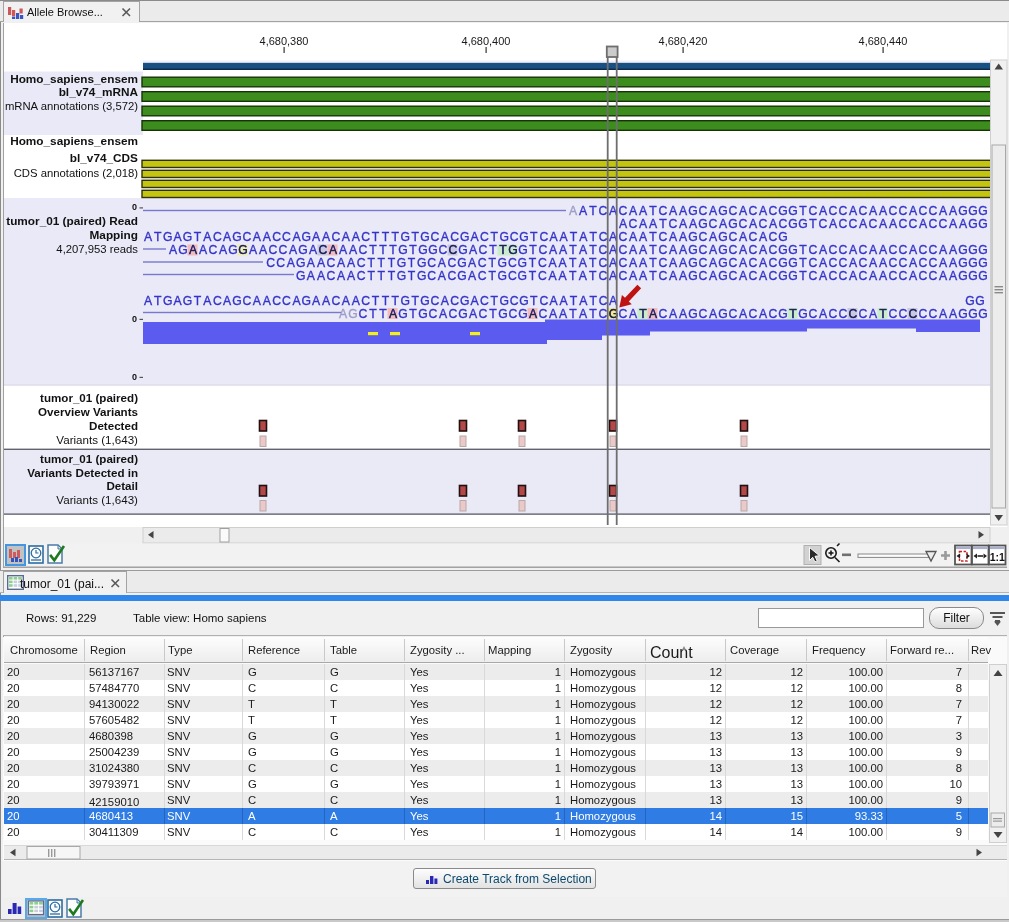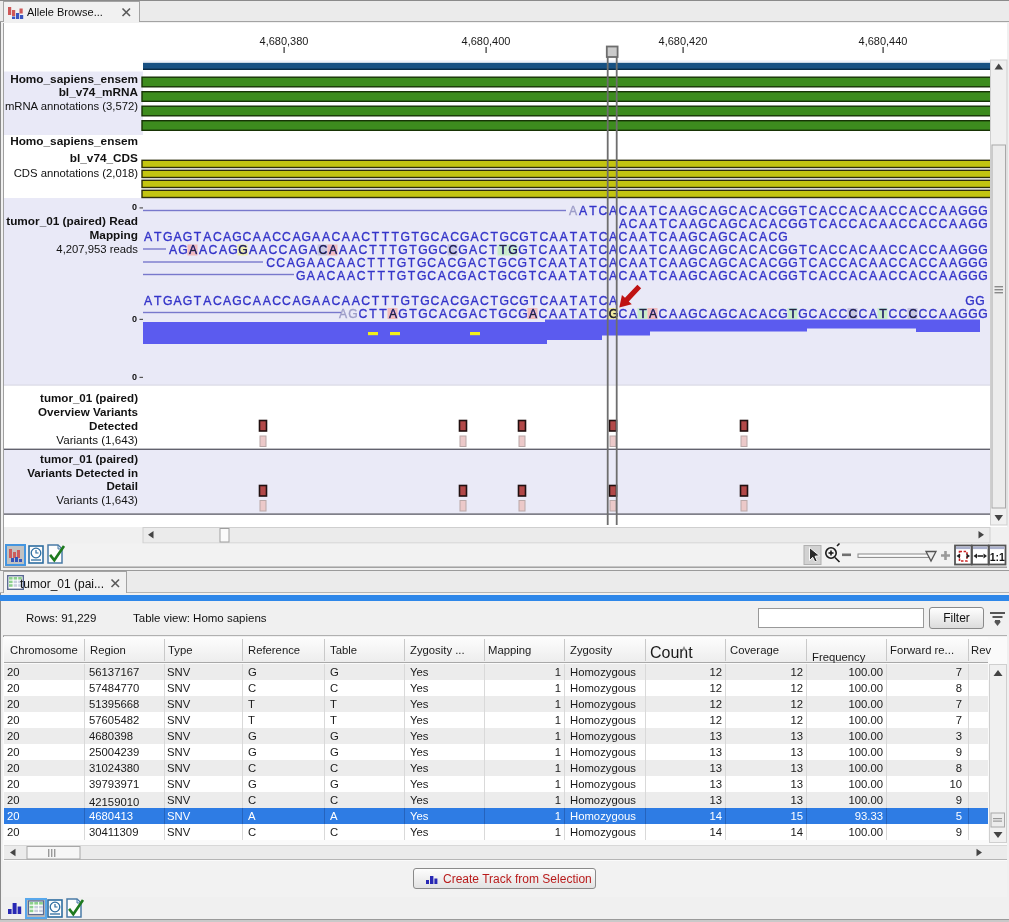--- a/index.html
+++ b/index.html
@@ -250,21 +250,21 @@
         <line x1="1.5" y1="1.5" x2="9" y2="9"></line>
         <line x1="9" y1="1.5" x2="1.5" y2="9"></line>
       </g>
     </svg>
 </div>
 <div class="abs" style="left:0;top:595px;width:1009px;height:6px;background:#2e87e9"></div>
 <div class="abs" style="left:3px;top:601px;width:1004px;height:35px;background:#f0f0f0;border-bottom:1px solid #b0b0b0">
 <span class="abs" style="left:23px;top:11px;font-size:11.5px;color:#111">Rows: 91,229</span>
 <span class="abs" style="left:130px;top:11px;font-size:11.5px;color:#111">Table view: Homo sapiens</span>
 <input class="abs" style="left: 755px; top: 7px; width: 166px; height: 20px; border: 1px solid rgb(153, 153, 153); background: rgb(255, 255, 255);">
-<div class="abs" style="left:926px;top:6px;width:55px;height:22px;background:linear-gradient(#fefefe,#dcdcdc);border:1px solid #8a8a8a;border-radius:3px;text-align:center;font-size:12px;color:#111;line-height:20px">Filter</div>
+<div class="abs" style="left:926px;top:6px;width:55px;height:22px;background:linear-gradient(#fefefe,#dcdcdc);border:1px solid #8a8a8a;border-radius:10px;text-align:center;font-size:12px;color:#111;line-height:20px">Filter</div>
 <svg width="20" height="16" style="position:absolute;left:985px;top:9px">
       <g fill="#555">
         <rect x="2" y="2" width="15" height="2"></rect>
         <rect x="4.5" y="6" width="10" height="2"></rect>
         <rect x="7" y="10" width="5" height="2"></rect>
         <polygon points="9.5,16 6,11.5 13,11.5"></polygon>
       </g>
     </svg>
 </div>
 <div class="abs" style="left:3px;top:637px;width:1004px;height:283px;background:#fafafa"></div>
@@ -272,21 +272,21 @@
 <span style="position:absolute;left:6px;top:7px;font-size:11.3px;color:#1a1a1a;white-space:nowrap">Chromosome</span>
 <span style="position:absolute;left:86px;top:7px;font-size:11.3px;color:#1a1a1a;white-space:nowrap">Region</span>
 <span style="position:absolute;left:164px;top:7px;font-size:11.3px;color:#1a1a1a;white-space:nowrap">Type</span>
 <span style="position:absolute;left:244px;top:7px;font-size:11.3px;color:#1a1a1a;white-space:nowrap">Reference</span>
 <span style="position:absolute;left:326px;top:7px;font-size:11.3px;color:#1a1a1a;white-space:nowrap">Table</span>
 <span style="position:absolute;left:406px;top:7px;font-size:11.3px;color:#1a1a1a;white-space:nowrap">Zygosity ...</span>
 <span style="position:absolute;left:484px;top:7px;font-size:11.3px;color:#1a1a1a;white-space:nowrap">Mapping</span>
 <span style="position:absolute;left:566px;top:7px;font-size:11.3px;color:#1a1a1a;white-space:nowrap">Zygosity</span>
 <span style="position:absolute;left:646px;top:7px;font-size:16px;color:#1a1a1a;white-space:nowrap">Count</span>
 <span style="position:absolute;left:726px;top:7px;font-size:11.3px;color:#1a1a1a;white-space:nowrap">Coverage</span>
-<span style="position:absolute;left:808px;top:14px;font-size:11.3px;color:#1a1a1a;white-space:nowrap">Frequency</span>
+<span style="position:absolute;left:808px;top:7px;font-size:11.3px;color:#1a1a1a;white-space:nowrap">Frequency</span>
 <span style="position:absolute;left:886px;top:7px;font-size:11.3px;color:#1a1a1a;white-space:nowrap">Forward re...</span>
 <span style="position:absolute;left:967px;top:7px;font-size:11.3px;color:#1a1a1a;white-space:nowrap">Rev</span>
 <span style="position:absolute;left:80px;top:2px;width:1px;height:22px;background:#c9c9c9"></span>
 <span style="position:absolute;left:160px;top:2px;width:1px;height:22px;background:#c9c9c9"></span>
 <span style="position:absolute;left:238px;top:2px;width:1px;height:22px;background:#c9c9c9"></span>
 <span style="position:absolute;left:320px;top:2px;width:1px;height:22px;background:#c9c9c9"></span>
 <span style="position:absolute;left:400px;top:2px;width:1px;height:22px;background:#c9c9c9"></span>
 <span style="position:absolute;left:480px;top:2px;width:1px;height:22px;background:#c9c9c9"></span>
 <span style="position:absolute;left:560px;top:2px;width:1px;height:22px;background:#c9c9c9"></span>
 <span style="position:absolute;left:641px;top:2px;width:1px;height:22px;background:#c9c9c9"></span>
@@ -343,21 +343,21 @@
 <span style="position:absolute;left:480px;top:0;width:1px;height:16px;background:#d9d9d9"></span>
 <span style="position:absolute;left:560px;top:0;width:1px;height:16px;background:#d9d9d9"></span>
 <span style="position:absolute;left:641px;top:0;width:1px;height:16px;background:#d9d9d9"></span>
 <span style="position:absolute;left:721px;top:0;width:1px;height:16px;background:#d9d9d9"></span>
 <span style="position:absolute;left:802px;top:0;width:1px;height:16px;background:#d9d9d9"></span>
 <span style="position:absolute;left:882px;top:0;width:1px;height:16px;background:#d9d9d9"></span>
 <span style="position:absolute;left:964px;top:0;width:1px;height:16px;background:#d9d9d9"></span>
 </div>
 <div style="position:absolute;left:4px;top:696px;width:984px;height:16px;background:#ececec;color:#1a1a1a;font-size:11.3px">
 <span style="position:absolute;left:3px;top:2px;white-space:nowrap">20</span>
-<span style="position:absolute;left:85px;top:2px;white-space:nowrap">51395668</span>
+<span style="position:absolute;left:85px;top:2px;white-space:nowrap">94130022</span>
 <span style="position:absolute;left:163px;top:2px;white-space:nowrap">SNV</span>
 <span style="position:absolute;left:244px;top:2px;white-space:nowrap">T</span>
 <span style="position:absolute;left:326px;top:2px;white-space:nowrap">T</span>
 <span style="position:absolute;left:406px;top:2px;white-space:nowrap">Yes</span>
 <span style="position:absolute;right:427px;top:2px;white-space:nowrap">1</span>
 <span style="position:absolute;left:566px;top:2px;white-space:nowrap">Homozygous</span>
 <span style="position:absolute;right:266px;top:2px;white-space:nowrap">12</span>
 <span style="position:absolute;right:185px;top:2px;white-space:nowrap">12</span>
 <span style="position:absolute;right:105px;top:2px;white-space:nowrap">100.00</span>
 <span style="position:absolute;right:26px;top:2px;white-space:nowrap">7</span>
@@ -603,21 +603,21 @@
   </svg>
 <div class="abs" style="left:3px;top:861px;width:1004px;height:36px;background:#f2f2f2"></div>
 <div class="abs" style="left:413px;top:868px;width:183px;height:21px;background:linear-gradient(#fdfdfd,#e2e2e2);border:1px solid #8a8a8a;border-radius:3px"></div>
 <svg width="16" height="14" style="position:absolute;left:425px;top:872px">
     <g fill="#2828b4">
       <rect x="1" y="8" width="3" height="4"></rect>
       <rect x="5" y="4" width="3.4" height="8"></rect>
       <rect x="9.4" y="6.5" width="3" height="5.5"></rect>
     </g>
   </svg>
-<span class="abs" style="left:443px;top:872px;font-size:12px;color:#b91c1c">Create Track from Selection</span>
+<span class="abs" style="left:443px;top:872px;font-size:12px;color:#0c4a6e">Create Track from Selection</span>
 <div class="abs" style="left:3px;top:897px;width:1004px;height:22px;background:#f0f0f0"></div>
 <svg width="100" height="22" style="position:absolute;left:6px;top:898px">
 <g fill="#2828b4">
       <rect x="2" y="11" width="3.6" height="5"></rect>
       <rect x="6.6" y="5" width="4" height="11"></rect>
       <rect x="11.6" y="8.5" width="3.6" height="7.5"></rect>
     </g>
 <g transform="translate(20,1)">
       <rect x="0" y="0" width="20" height="19" fill="#b9b9b9" stroke="#58a8ec" stroke-width="2"></rect>
 <rect x="2.5" y="2" width="15" height="13.5" fill="#fff" stroke="#5a6a92" stroke-width="1.2"></rect>

